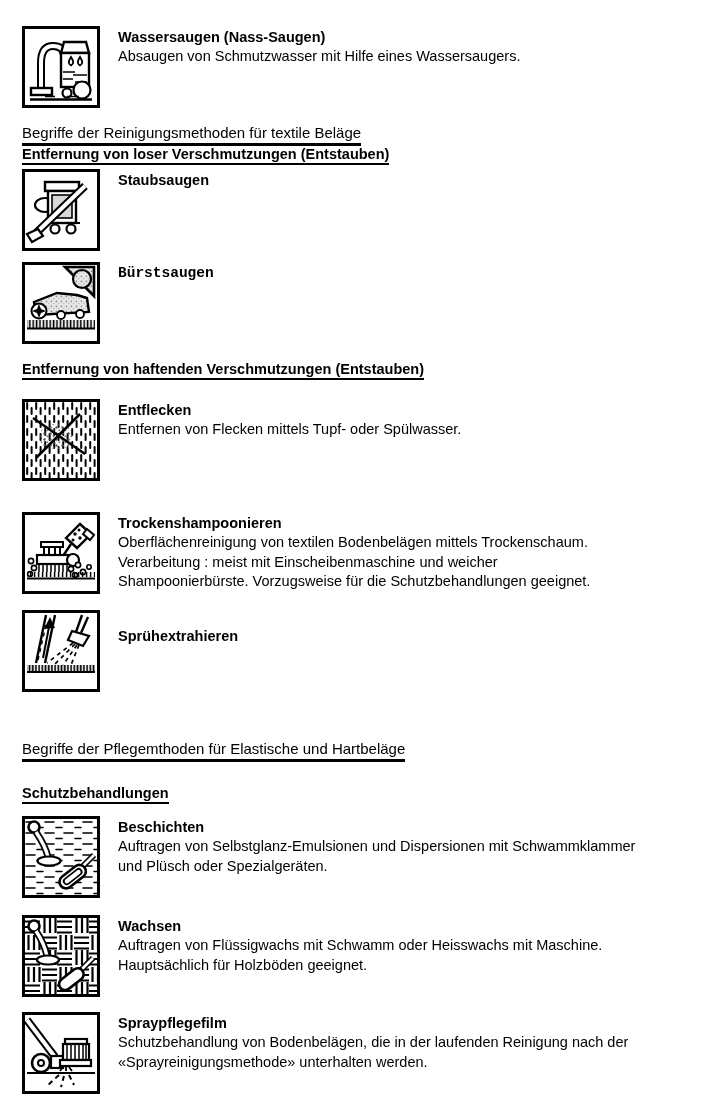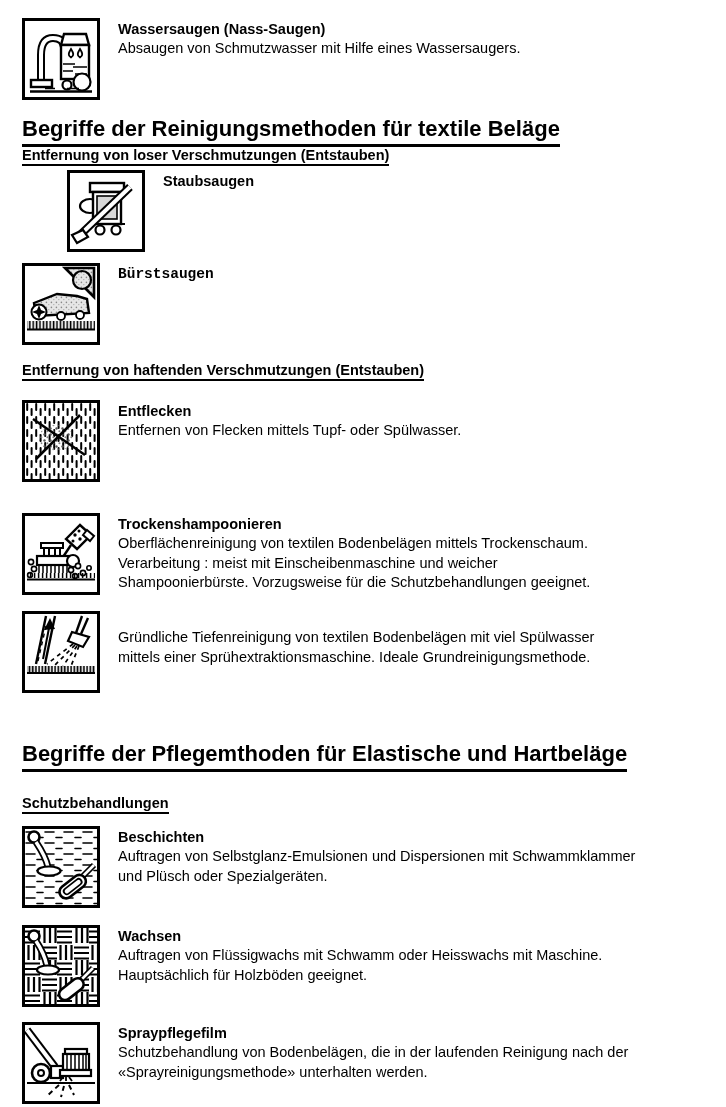--- a/index.html
+++ b/index.html
@@ -4,29 +4,29 @@
 <style>
   html,body{margin:0;padding:0;background:#ffffff;}
   body{font-family:"Liberation Sans","DejaVu Sans",sans-serif;color:#000;}
   .page{width:726px;min-height:1107px;background:#fff;box-sizing:border-box;padding:18px 20px 20px 22px;}
   .row{display:flex;align-items:flex-start;}
   .iconbox{flex:0 0 78px;width:78px;height:82px;border:3px solid #000;box-sizing:border-box;background:#fff;overflow:hidden;}
   .iconbox svg{display:block;}
   .txt{margin-left:18px;padding-top:2px;max-width:592px;}
   .t{font-weight:bold;font-size:14.5px;line-height:19px;}
   .d{font-size:14.5px;line-height:19.5px;white-space:pre-line;}
-  .h1{font-size:22px;font-weight:bold;margin:0;}
+  .h1{font-size:15px;font-weight:normal;margin:0;}
   .h1 span{display:inline-block;border-bottom:3px solid #000;padding-bottom:2px;}
   .h2{font-size:14.5px;font-weight:bold;margin:0;}
   .h2 span{display:inline-block;border-bottom:2px solid #000;padding-bottom:1px;}
   
-  .m-row1{margin-top:0;}
+  .m-row1{margin-top:8px;}
   .m-h1a{margin-top:16px;}
   .m-sub1{}
-  .m-row2{margin-top:4px;margin-left:45px;}
+  .m-row2{margin-top:4px;}
   .m-row3{margin-top:11px;font-family:Liberation Mono, monospace;}
   .m-sub2{margin-top:17px;}
   .m-row4{margin-top:19px;}
   .m-row5{margin-top:31px;}
   .m-row6{margin-top:16px;}
   .m-h1b{margin-top:48px;}
   .m-sub3{margin-top:23px;}
   .m-row7{margin-top:12px;}
   .m-row8{margin-top:17px;}
   .m-row9{margin-top:15px;}
@@ -214,22 +214,21 @@
           <line x1="48" y1="30" x2="22" y2="50"></line>
           <line x1="50" y1="31" x2="30" y2="51"></line>
           <line x1="52" y1="32" x2="38" y2="52"></line>
           <line x1="54" y1="32" x2="46" y2="52"></line>
         </g>
         <rect x="2" y="52" width="68" height="7" fill="url(#hatch6)"></rect>
         <line x1="2" y1="59" x2="70" y2="59" stroke="#000" stroke-width="2.2"></line>
       </svg>
     </div>
     <div class="txt pad-title">
-      <div class="d">Gründliche Tiefenreinigung von textilen Bodenbelägen mit viel Spülwasser
-mittels einer Sprühextraktionsmaschine. Ideale Grundreinigungsmethode.</div>
+      <div class="t">Sprühextrahieren</div>
     </div>
   </div>
 
   <h1 class="h1 m-h1b"><span>Begriffe der Pflegemthoden für Elastische und Hartbeläge</span></h1>
 
   <h2 class="h2 m-sub3"><span>Schutzbehandlungen</span></h2>
 
   <div class="row m-row7">
     <div class="iconbox">
       <svg width="72" height="76" viewBox="0 0 72 76">

